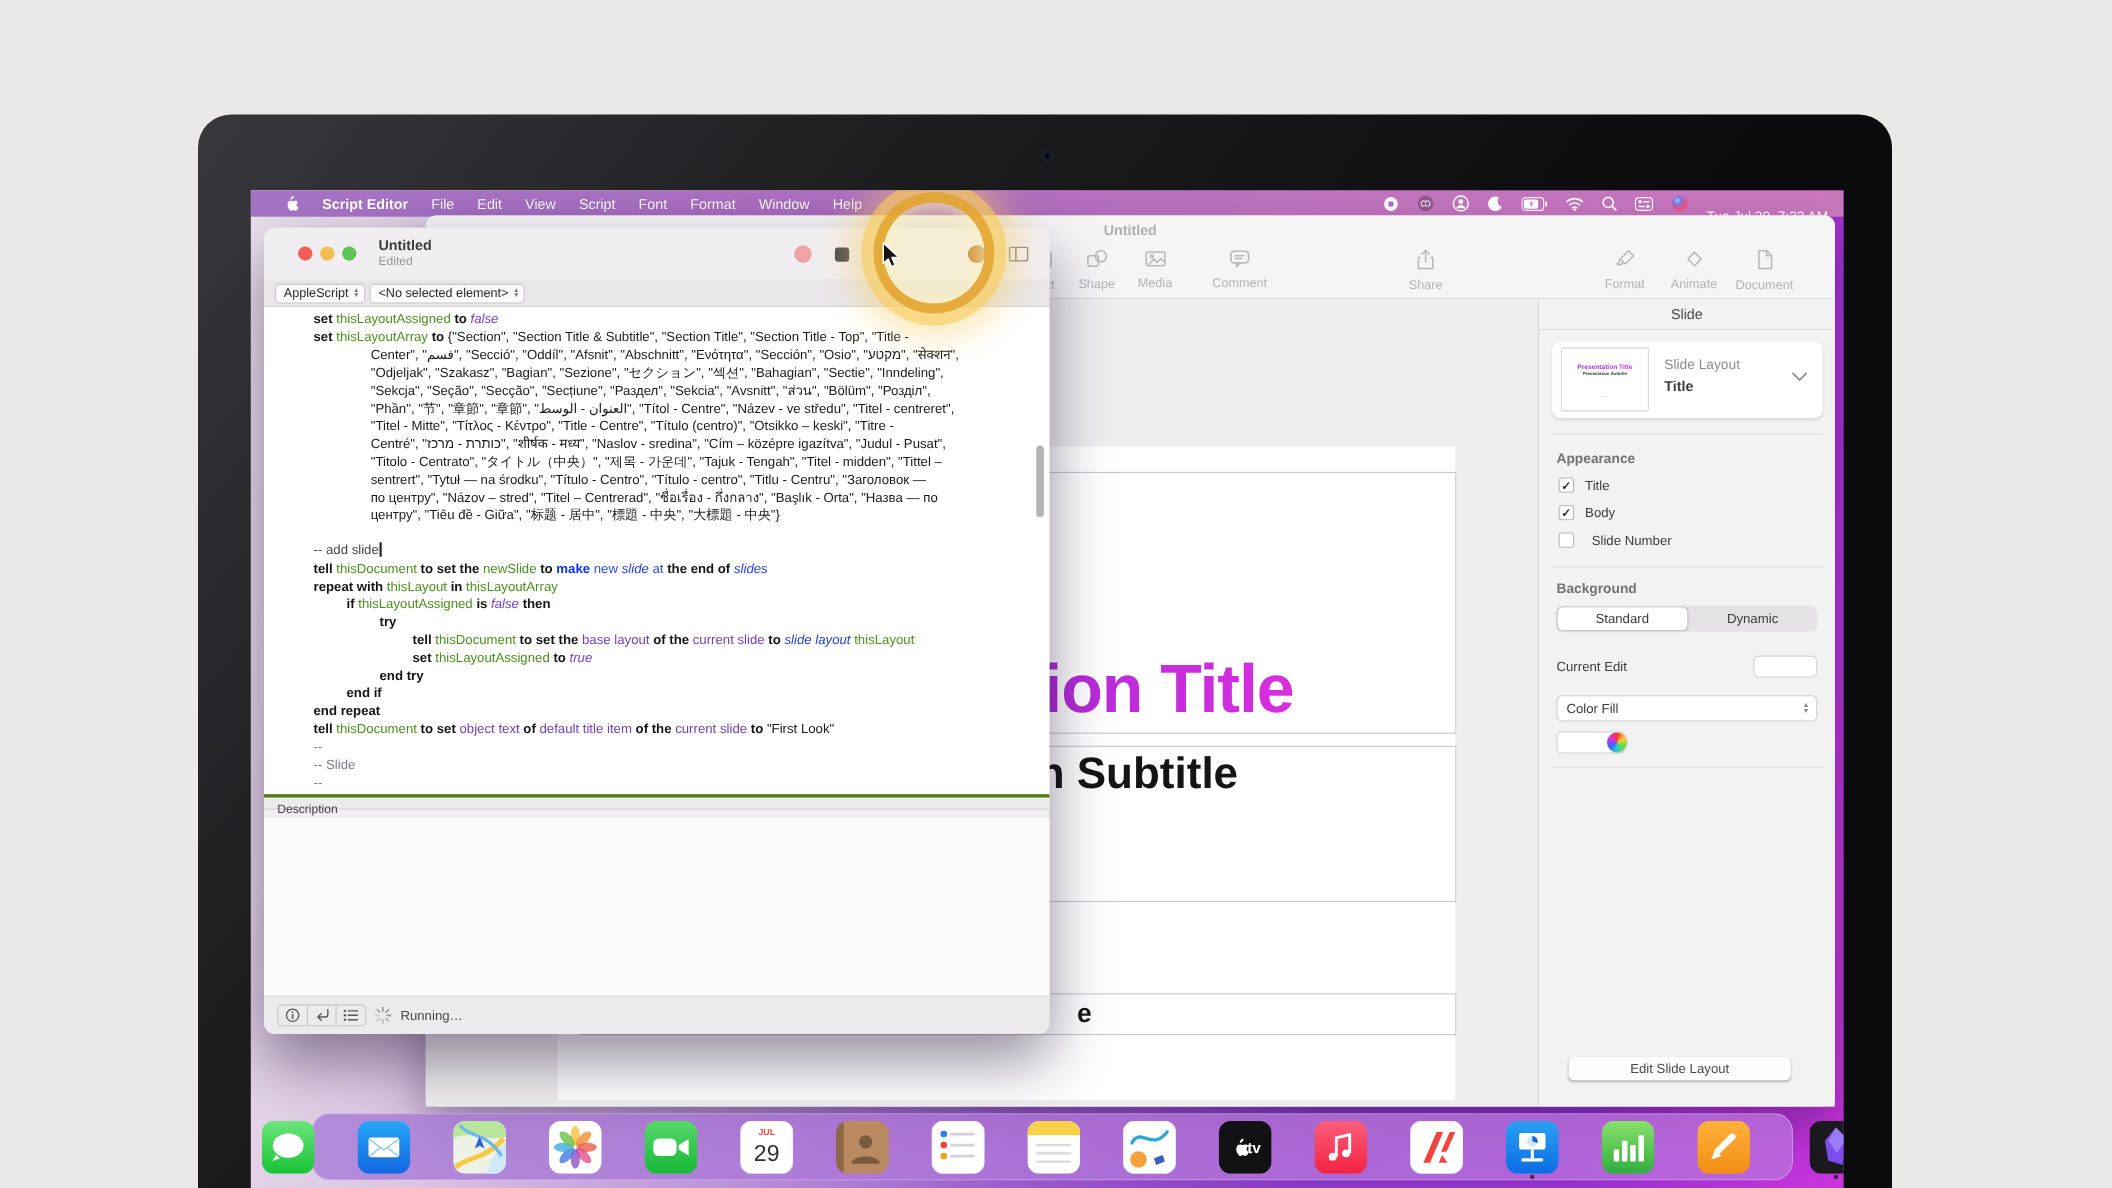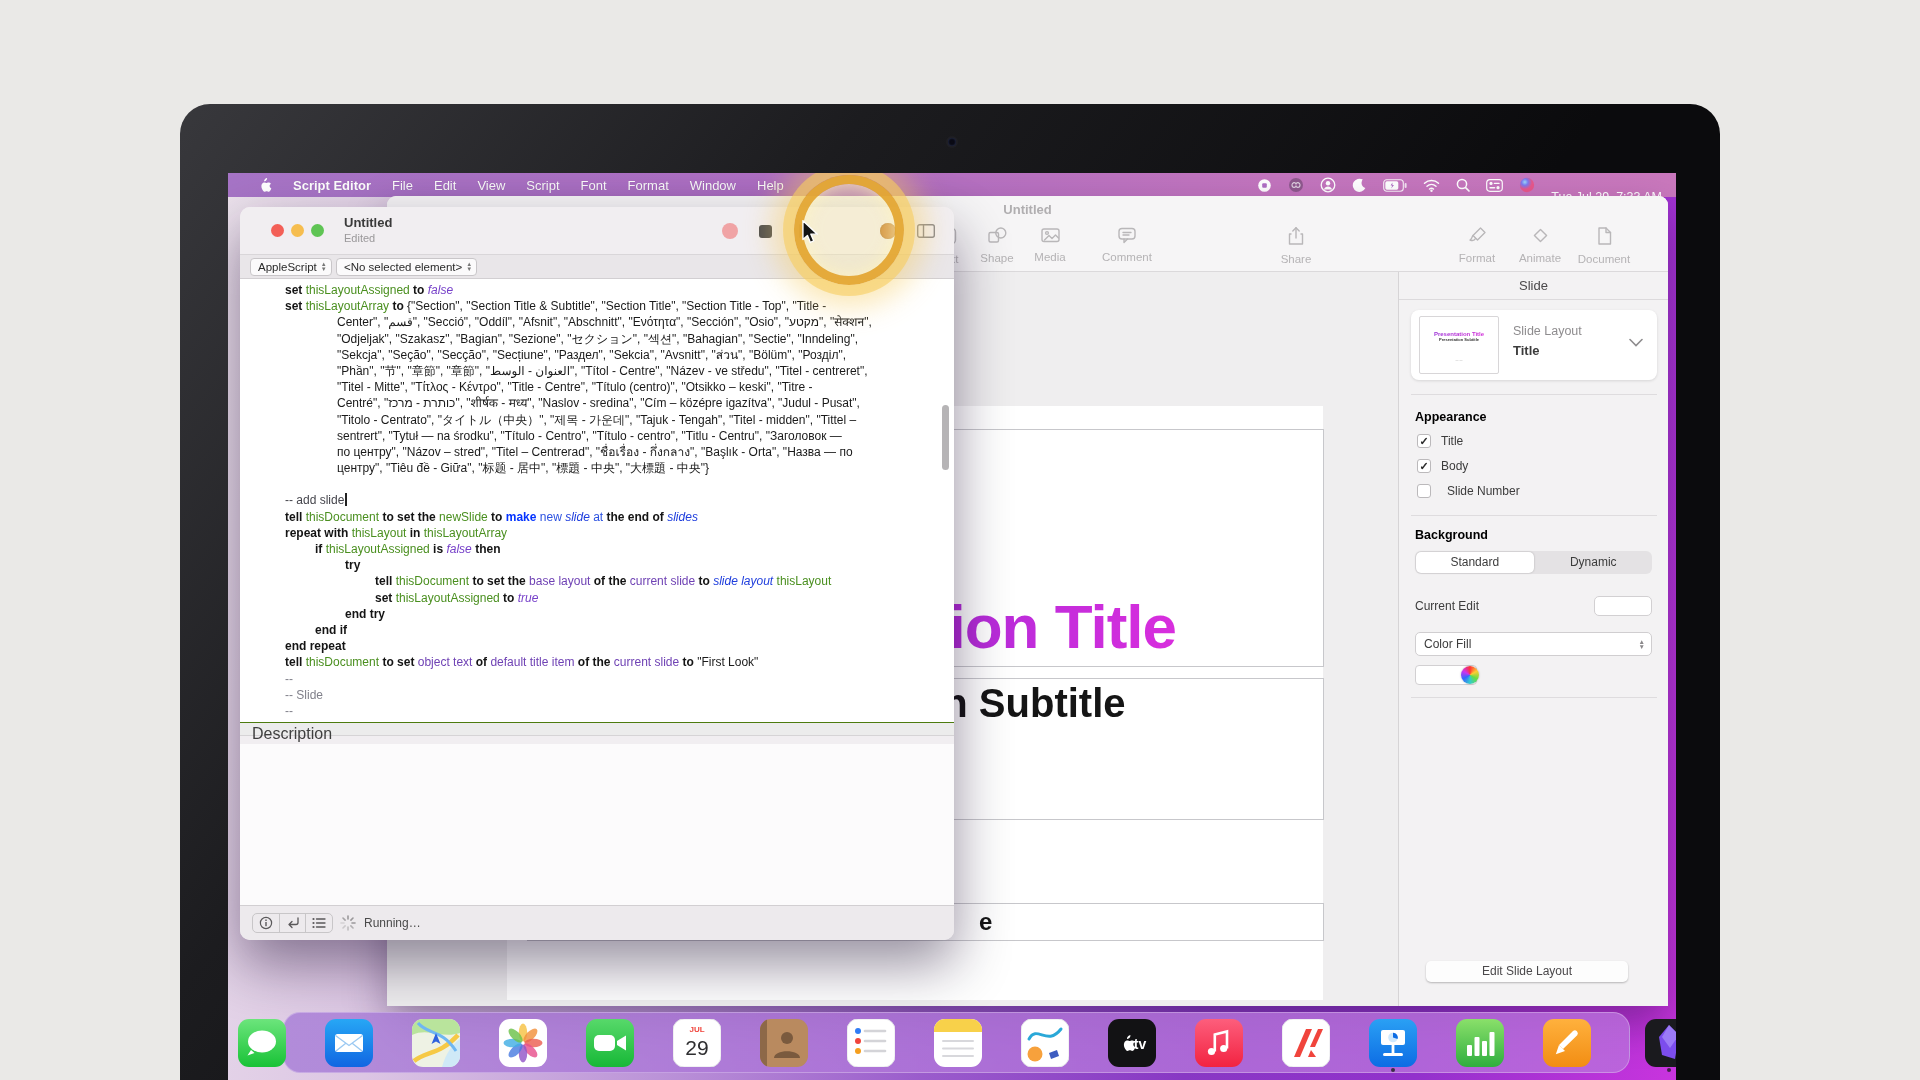--- a/index.html
+++ b/index.html
@@ -63,21 +63,21 @@
   .layout-thumb{position:absolute;left:8px;top:6px;width:80px;height:58px;background:#fff;
                 border:1px solid #d8d6d8;border-radius:2px;overflow:hidden;text-align:center;}
   .thumb-t{margin-top:14px;font-size:6px;font-weight:700;white-space:nowrap;
            background:linear-gradient(90deg,#8a2bd4,#e02bd8);-webkit-background-clip:text;background-clip:text;color:transparent;}
   .thumb-s{font-size:4px;font-weight:700;color:#333;white-space:nowrap;}
   .thumb-f{margin-top:16px;font-size:3px;color:#999;}
   .layout-lbl{position:absolute;left:102px;top:14px;color:#8e8c8e;font-size:12.5px;}
   .layout-val{position:absolute;left:102px;top:33px;font-weight:700;font-size:13px;color:#3c3c3c;}
   .layout-chev{position:absolute;right:14px;top:26px;color:#8e8c8e;}
   .side-div{position:absolute;left:12px;width:246px;border-top:1px solid #dedcde;}
-  .side-heading{position:absolute;left:16px;font-weight:700;font-size:12.5px;color:#000000;}
+  .side-heading{position:absolute;left:16px;font-weight:700;font-size:12.5px;color:#737373;}
   .chk-row{position:absolute;left:18px;display:flex;align-items:center;gap:10px;height:18px;}
   .chk{width:14px;height:14px;border:1px solid #bbb9bb;border-radius:3px;background:#fff;
        display:flex;align-items:center;justify-content:center;font-size:11px;font-weight:700;color:#2c2c2c;}
   .seg{position:absolute;left:16px;top:279px;width:237px;height:23px;background:#e4e2e4;
        border-radius:6px;display:flex;align-items:center;font-size:12px;color:#3c3c3c;}
   .seg div{flex:1;text-align:center;line-height:21px;}
   .seg .on{background:#fff;border-radius:5px;margin:1px;box-shadow:0 0 2px rgba(0,0,0,.25);}
   .fill-row{position:absolute;left:16px;top:324px;width:237px;display:flex;align-items:center;justify-content:space-between;}
   .fill-swatch{width:58px;height:20px;background:#fff;border:1px solid #d2d0d2;border-radius:5px;}
   .fill-select{position:absolute;left:16px;top:360px;width:237px;height:24px;background:#fff;
@@ -117,22 +117,22 @@
   .sg-a{color:#2a50e0;}
   .sg-p{color:#6f42b4;}
   .sg-t{color:#7640c9;font-style:italic;}
   .sg-s{color:#1a1a1a;}
   .sg-n{color:#1a1a1a;}
   .sg-g{color:#80808a;}
   .sg-d{color:#45454c;}
   .caret{display:inline-block;width:1.5px;height:13px;background:#222;vertical-align:-2px;margin-left:1px;}
   .se-scroll{position:absolute;left:702px;top:198px;width:7px;height:65px;border-radius:4px;background:#b6b4b6;}
   .se-descbar{position:absolute;left:0;top:515px;width:100%;height:14px;background:#ececec;
-              border-top:1px solid #4d7c0f;border-bottom:1px solid #d6d4d6;
-              font-size:16px;color:#3f3f3f;line-height:22px;padding-left:12px;}
+              border-top:3px solid #4d7c0f;border-bottom:1px solid #d6d4d6;
+              font-size:11px;color:#3f3f3f;line-height:22px;padding-left:12px;}
   .se-desc{position:absolute;left:0;top:537px;width:100%;height:161px;background:#fcfbfc;}
   .se-statusbar{position:absolute;left:0;top:698px;width:100%;height:35px;background:#edeaed;
                 border-top:1px solid #d2cfd2;border-radius:0 0 10px 10px;}
   .sb-group{position:absolute;left:12px;top:7px;width:81px;height:20px;border:1px solid #c8c6c8;
             border-radius:5px;display:flex;}
   .sb-cell{flex:1;display:flex;align-items:center;justify-content:center;border-right:1px solid #c8c6c8;}
   .sb-cell:last-child{border-right:none;}
   .running{position:absolute;left:124px;top:10px;font-size:12px;color:#4a4a4a;}
   .spinner{position:absolute;left:100px;top:9px;}
 

